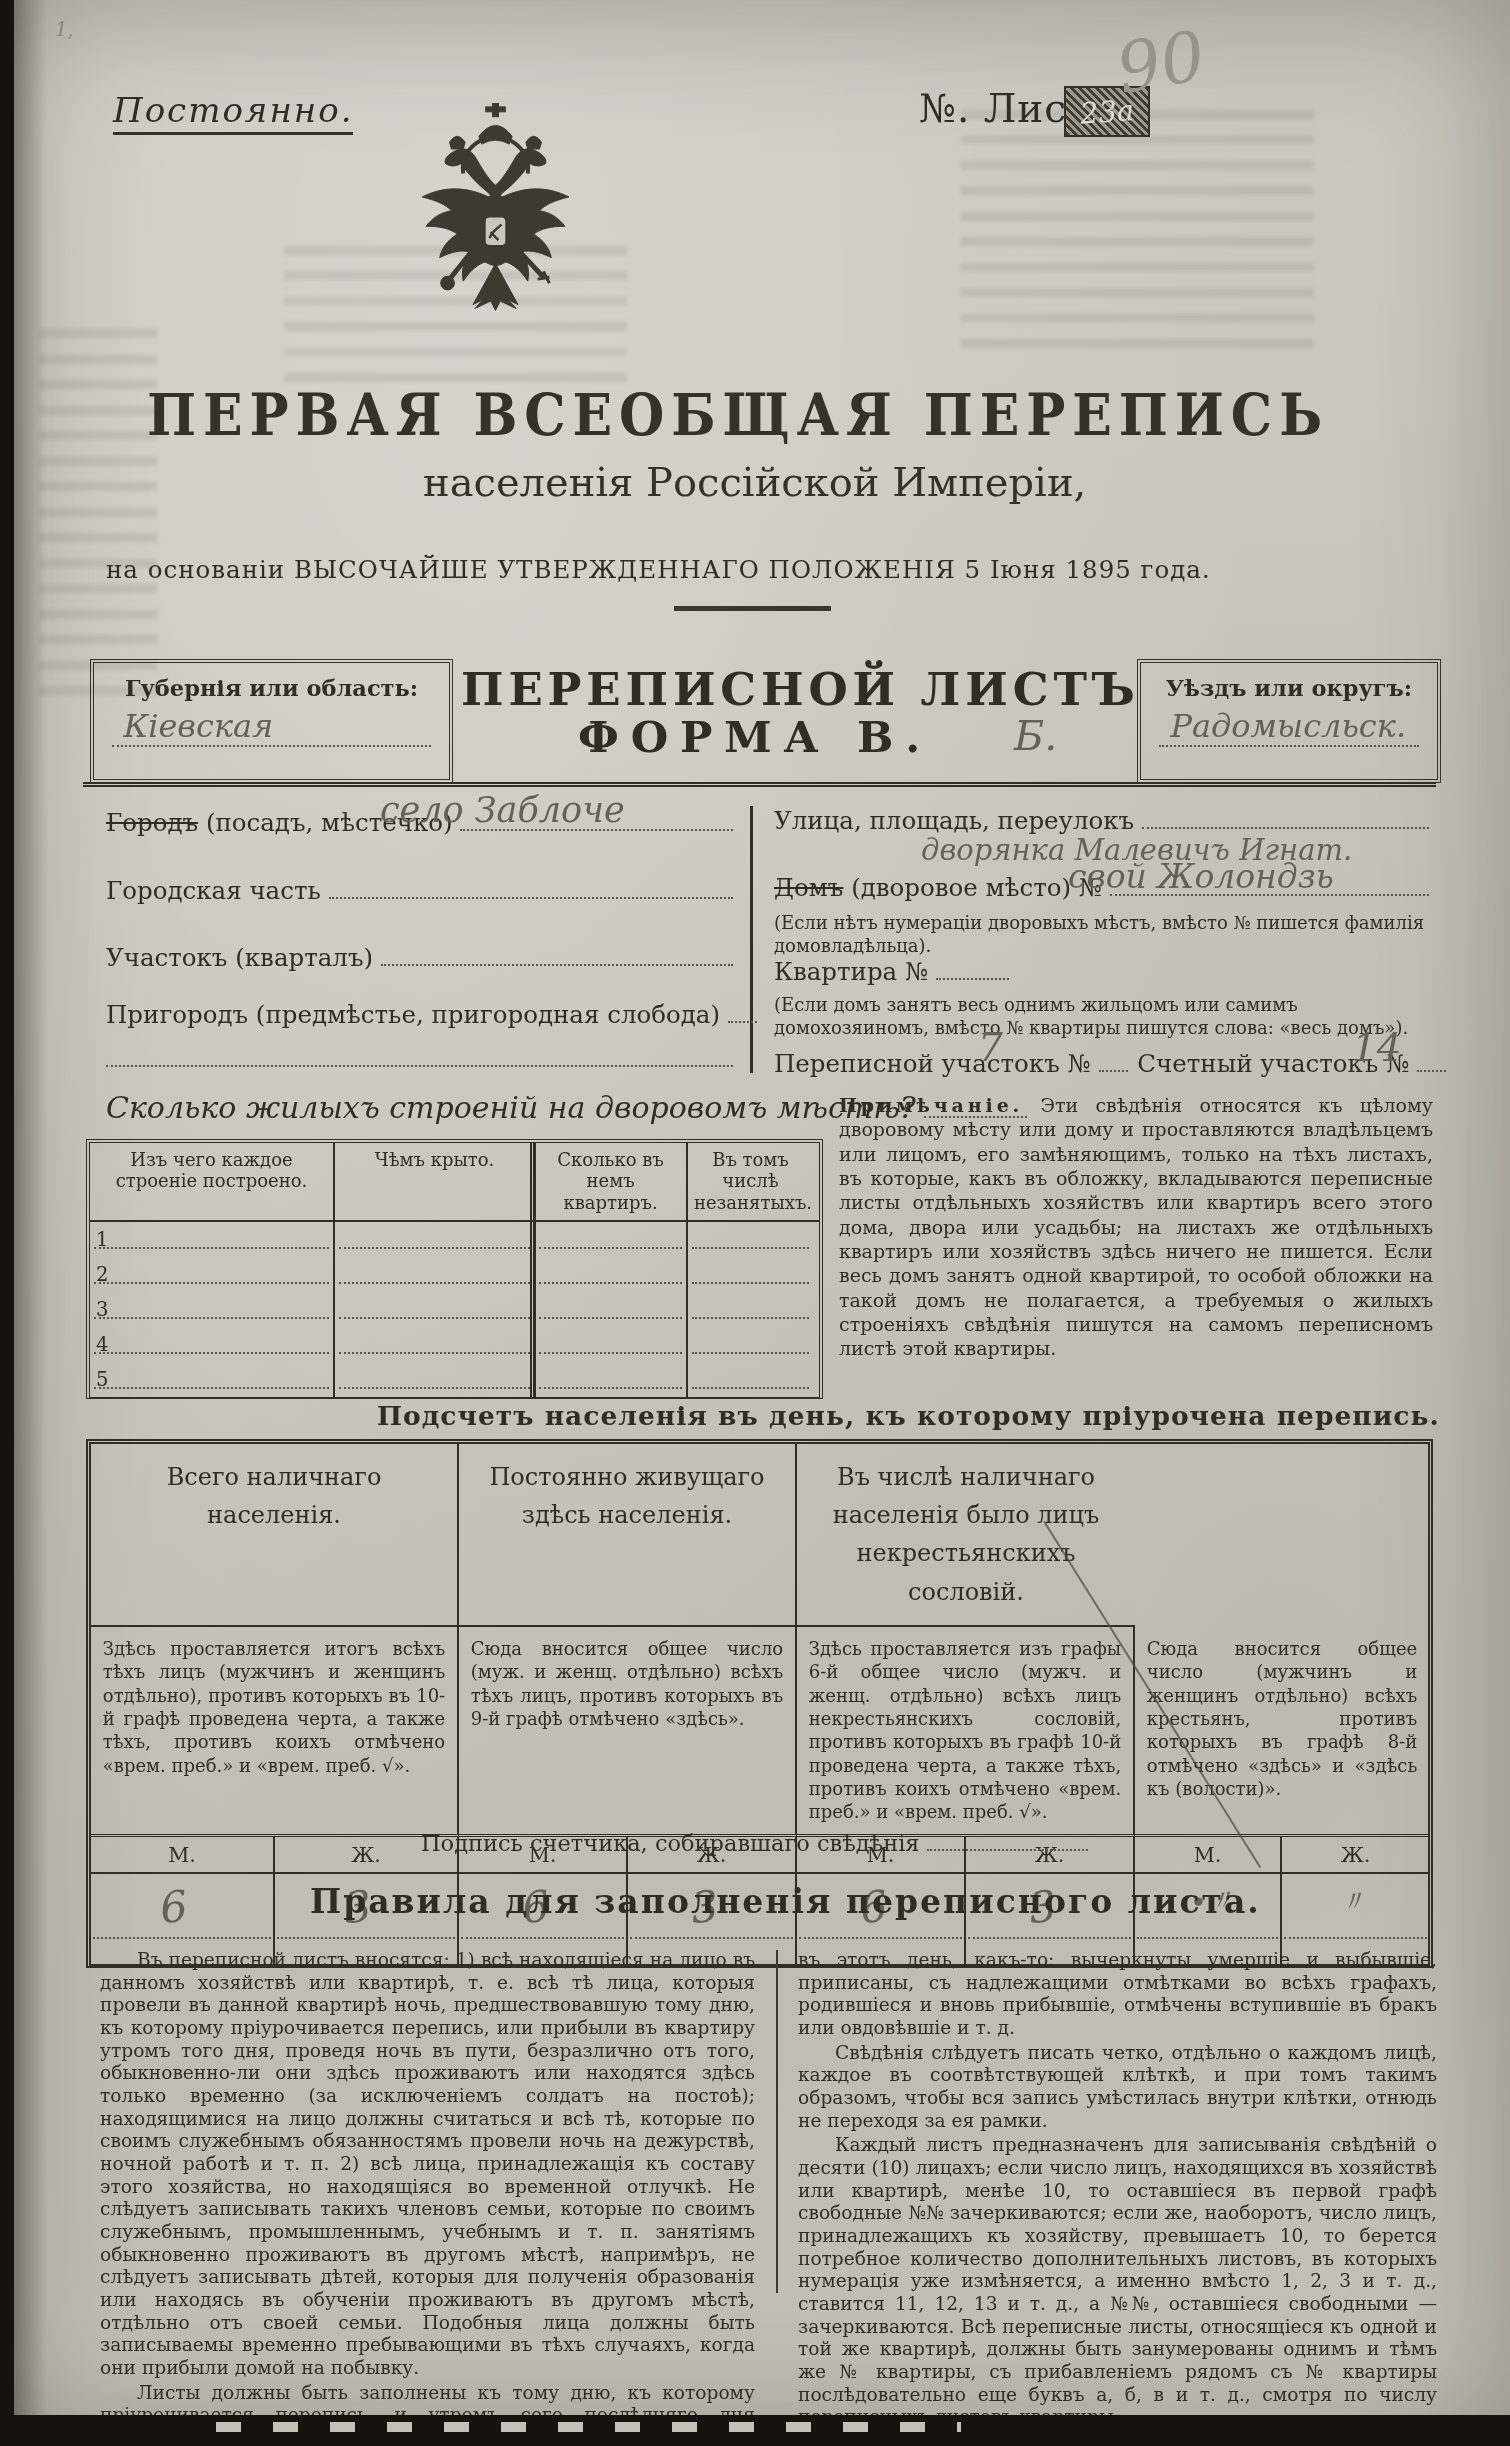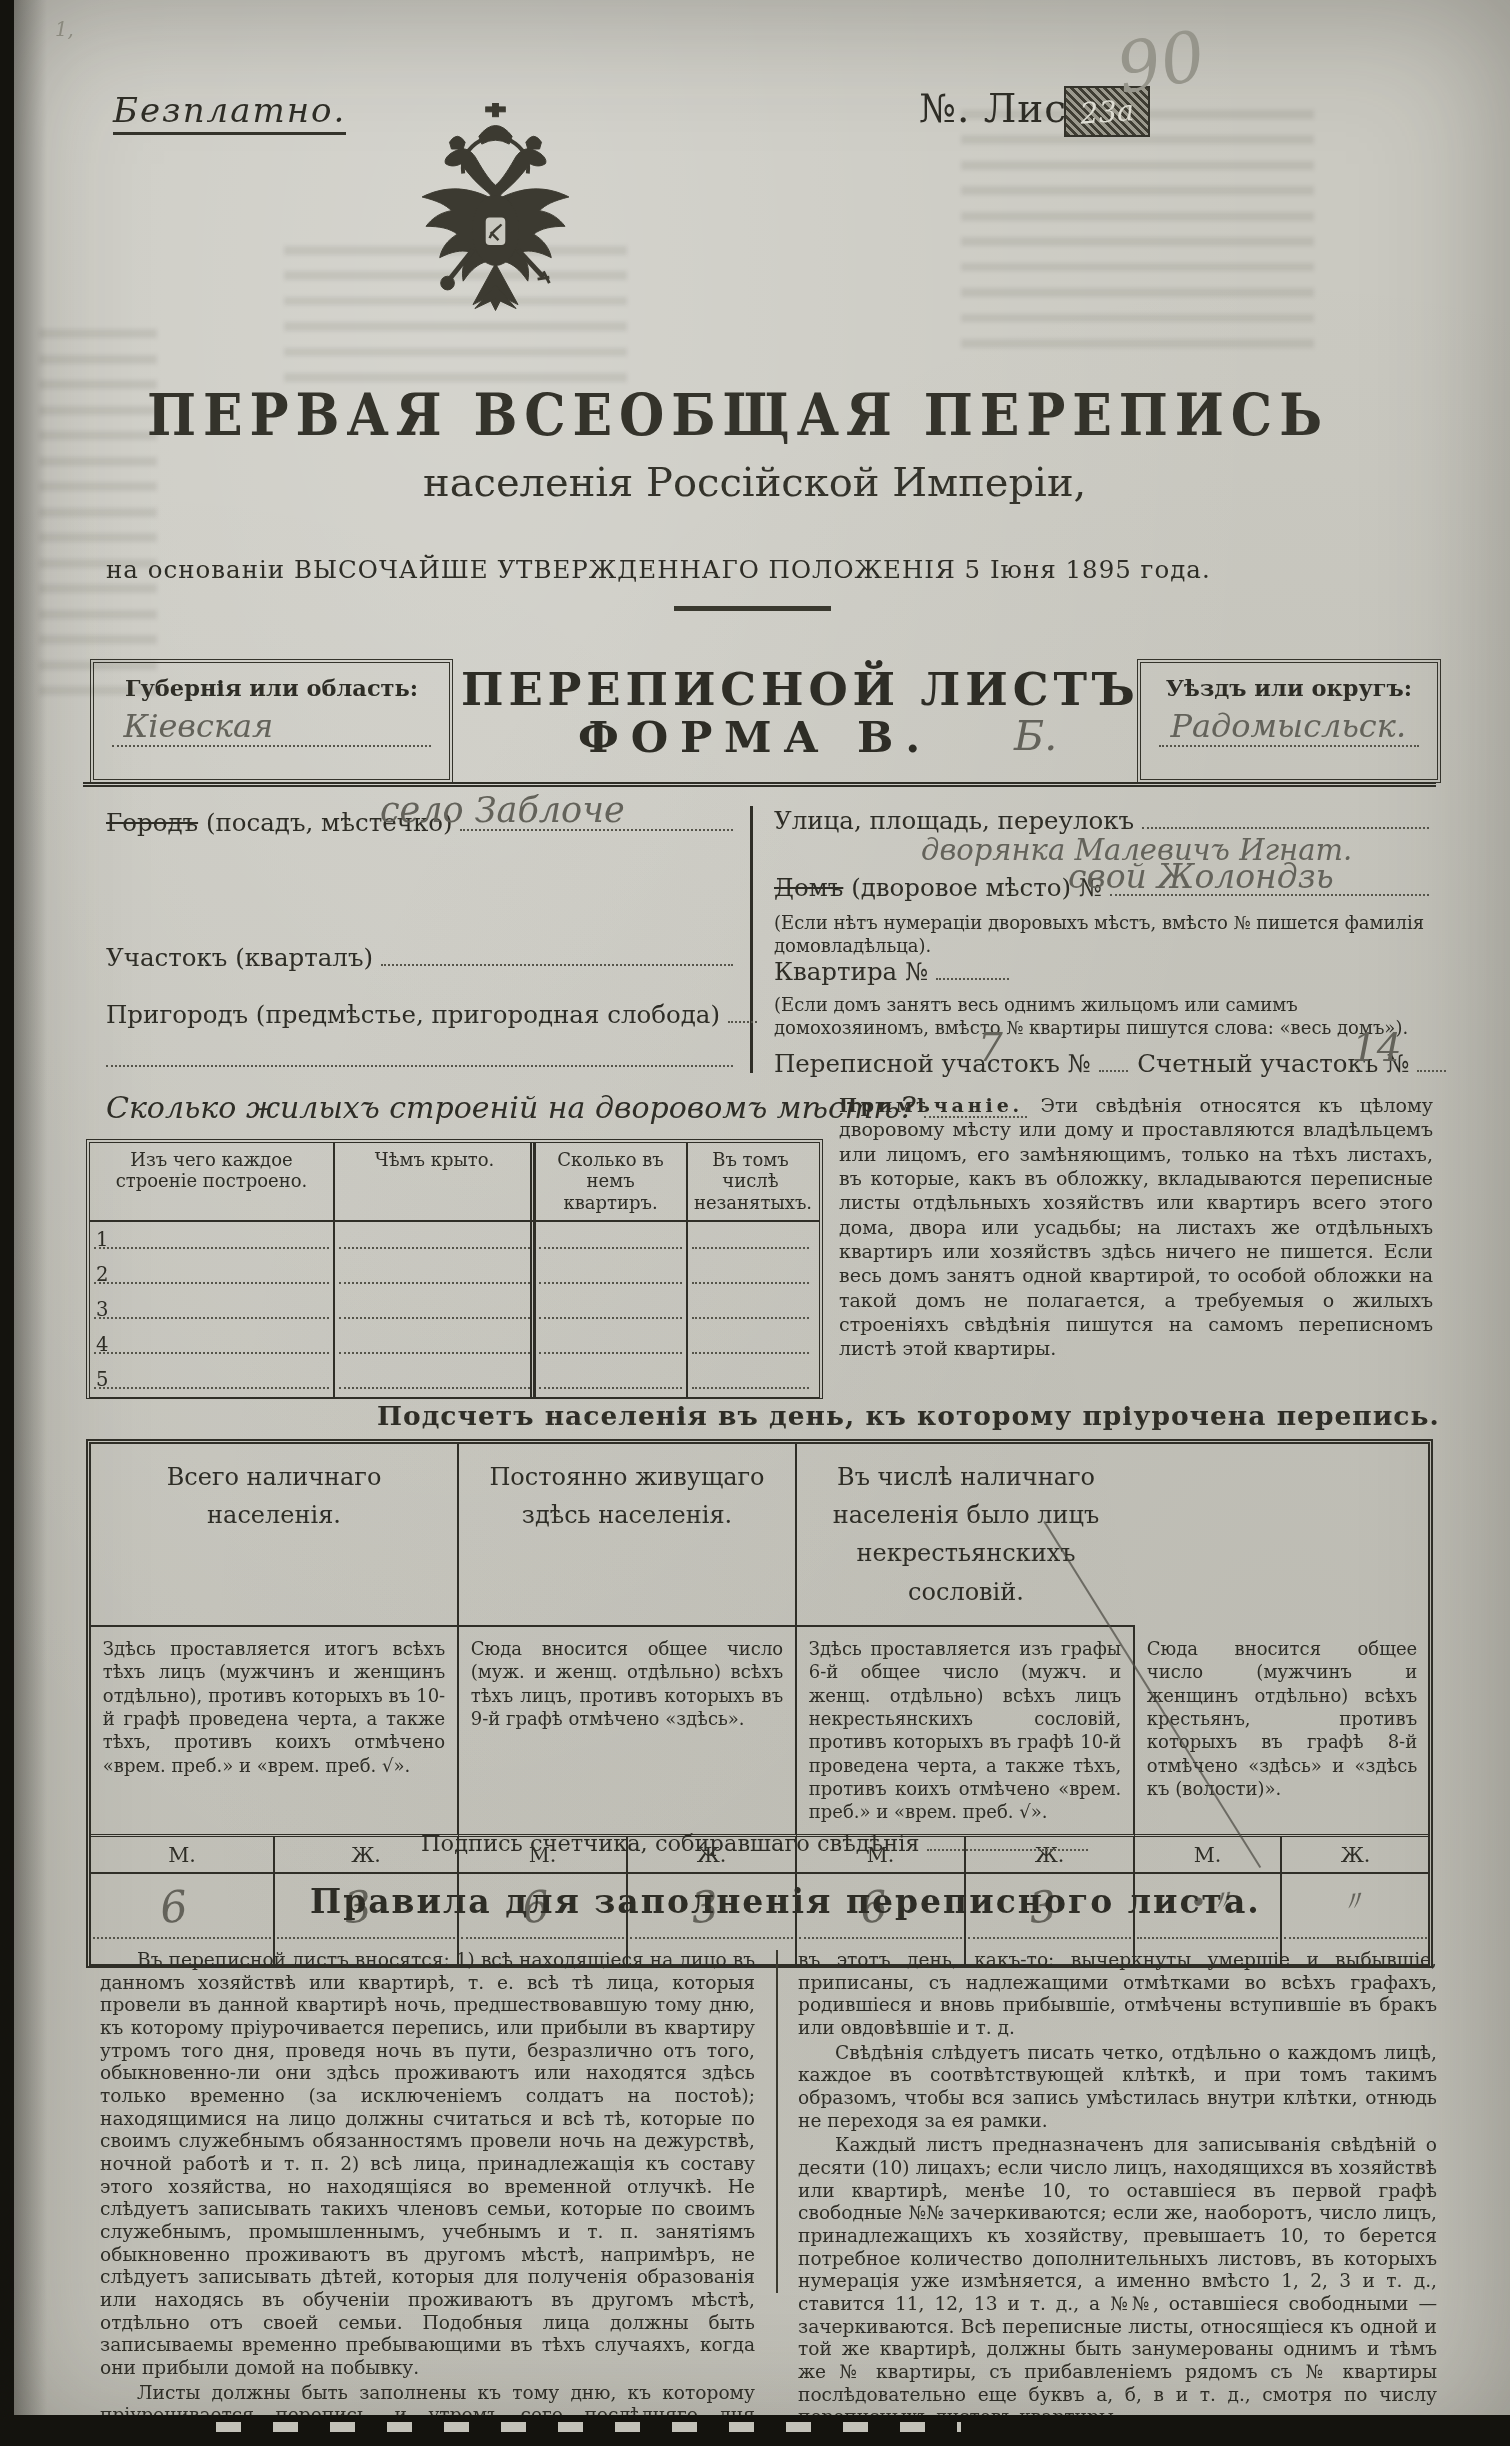--- a/index.html
+++ b/index.html
@@ -93,21 +93,21 @@
 <div class="page">
   <div class="vignette"></div>
 
   <div class="abs leftbar" style="left:0;top:0;width:13.7px;height:2446px;"></div>
   <div class="abs leftfade" style="left:13.7px;top:0;width:33px;height:2446px;"></div>
   <div class="abs bleed" style="left:961px;top:93px;width:353px;height:255px;"></div>
   <div class="abs bleed" style="left:284px;top:245px;width:343px;height:137px;"></div>
   <div class="abs bleed" style="left:39px;top:323px;width:118px;height:372px;"></div>
 
   <div class="abs cornermark hw" style="left:55px;top:17.6px;">1,</div>
-  <div class="abs free" style="left:113px;top:90px;">Безплатно.</div>
+  <div class="abs free" style="left:113px;top:90px;">Постоянно.</div>
   <div class="abs sheetno" style="left:919px;top:86px;">№. Листа</div>
   <div class="abs stamp" style="left:1064px;top:86px;">
     <span>23а</span>
   </div>
   <div class="abs corner90 hw" style="left:1117px;top:21.6px;">90</div>
 
   <div class="abs" style="left:412px;top:103px;">
     <svg width="167" height="230" viewBox="0 0 170 235">
       <g fill="#3c3a31" stroke="#3c3a31">
         <rect x="82" y="0" width="6" height="14"></rect>
@@ -152,20 +152,24 @@
   <div class="abs longrule" style="left:83px;top:782px;width:1353px;"></div>
 
   <div class="abs vdivider" style="left:750px;top:806px;height:267px;"></div>
 
   <div class="abs" style="left:106px;top:802px;width:627px;height:274px;">
     <div class="abs frow" style="left:0;right:0;top:5.9px;">
       <span class="flabel"><span class="struck">Городъ</span>&nbsp;<span>(посадъ, мѣстечко)</span></span>
       <span class="dots"></span>
     </div>
     <div class="abs hw hwval" style="left:274px;top:-11.8px;font-size:35px;">село Заблоче</div>
+    <div class="abs frow" style="left:0;right:0;top:74px;">
+      <span class="flabel">Городская часть</span>
+      <span class="dots"></span>
+    </div>
     <div class="abs frow" style="left:0;right:0;top:141px;">
       <span class="flabel">Участокъ (кварталъ)</span>
       <span class="dots"></span>
     </div>
     <div class="abs frow" style="left:0;right:0;top:198px;">
       <span class="flabel">Пригородъ (предмѣстье, пригородная слобода)</span>
       <span class="dots"></span>
     </div>
     <div class="abs dotline" style="left:0;right:0;top:263px;"></div>
   </div>

